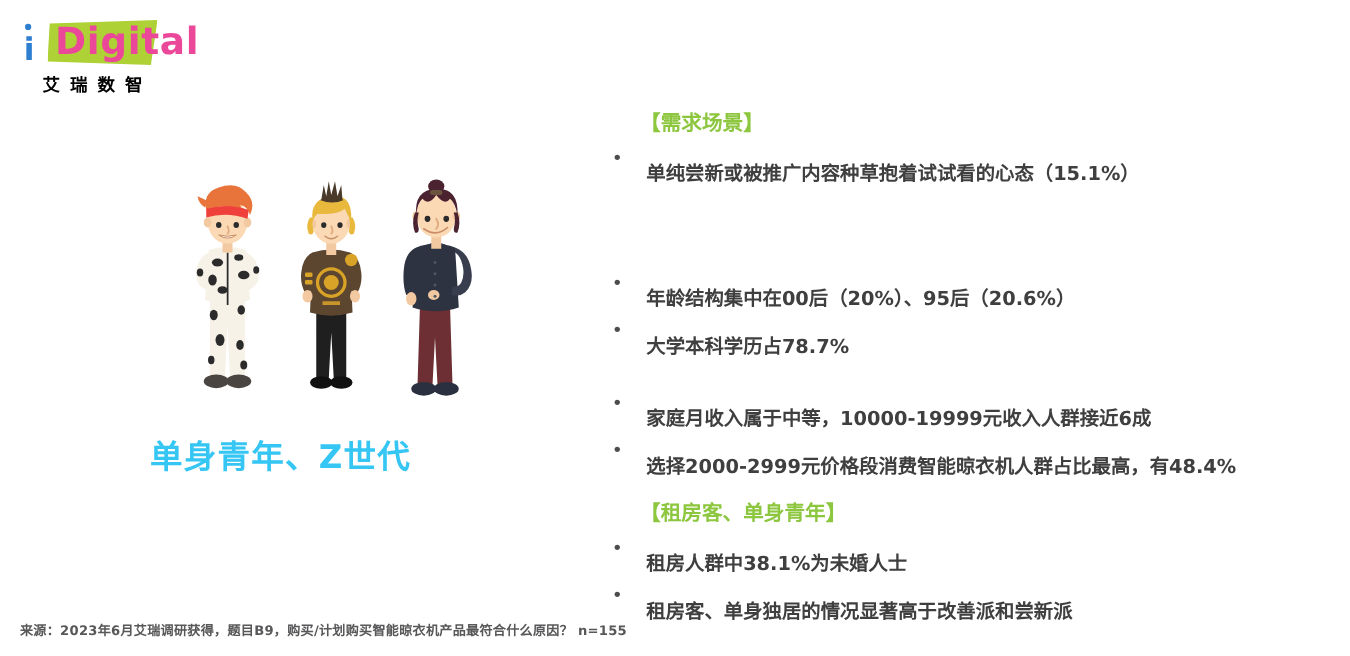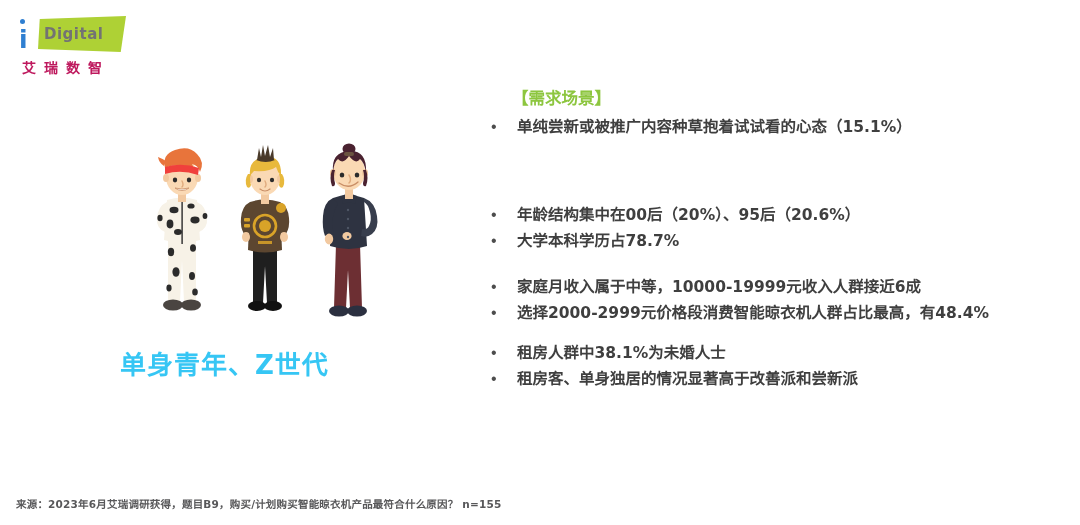--- a/index.html
+++ b/index.html
@@ -58,35 +58,35 @@
     font-size: 25px;
     line-height: 25px;
     font-weight: 700;
     color: #2f7fd1;
     font-family: "DejaVu Sans", sans-serif;
   }
   .logo-word {
     position: absolute;
     left: 30px;
     top: 5px;
-    font-size: 15px;
+    font-size: 30px;
     line-height: 26px;
     font-weight: 700;
-    color: #737373;
+    color: #ec4899;
     letter-spacing: 0.5px;
     font-family: "DejaVu Sans", sans-serif;
   }
   .logo-sub {
     position: absolute;
-    left: 8px;
+    left: 20px;
     top: 41px;
     font-size: 14px;
     letter-spacing: 8px;
     font-weight: 700;
-    color: #be185d;
+    color: #000000;
     font-family: "DejaVu Sans", sans-serif;
   }
 
   
   .illustration {
     position: absolute;
     left: 140px;
     top: 140px;
     width: 260px;
     height: 185px;
@@ -138,20 +138,21 @@
     padding-left: 3px;
   }
   .bullet-text {
     flex: 1 1 auto;
     color: #3f3f3f;
     font-size: 15.5px;
     line-height: 26px;
     font-weight: 700;
     white-space: nowrap;
     font-family: "DejaVu Sans", sans-serif;
+    margin-top: 12px;
   }
   .gap-lg { height: 62px; }
   .gap-md { height: 20px; }
   .gap-sm { height: 14px; }
 
   
   .source {
     position: absolute;
     left: 16px;
     bottom: 14px;
@@ -350,20 +351,21 @@
       </div>
       <div class="bullet-row">
         <span class="bullet-dot">•</span>
         <span class="bullet-text">选择2000-2999元价格段消费智能晾衣机人群占比最高，有48.4%</span>
       </div>
     </div>
 
     <div class="gap-sm"></div>
 
     <div class="section">
+      <div class="section-heading">【租房客、单身青年】</div>
       <div class="bullet-row">
         <span class="bullet-dot">•</span>
         <span class="bullet-text">租房人群中38.1%为未婚人士</span>
       </div>
       <div class="bullet-row">
         <span class="bullet-dot">•</span>
         <span class="bullet-text">租房客、单身独居的情况显著高于改善派和尝新派</span>
       </div>
     </div>
 

